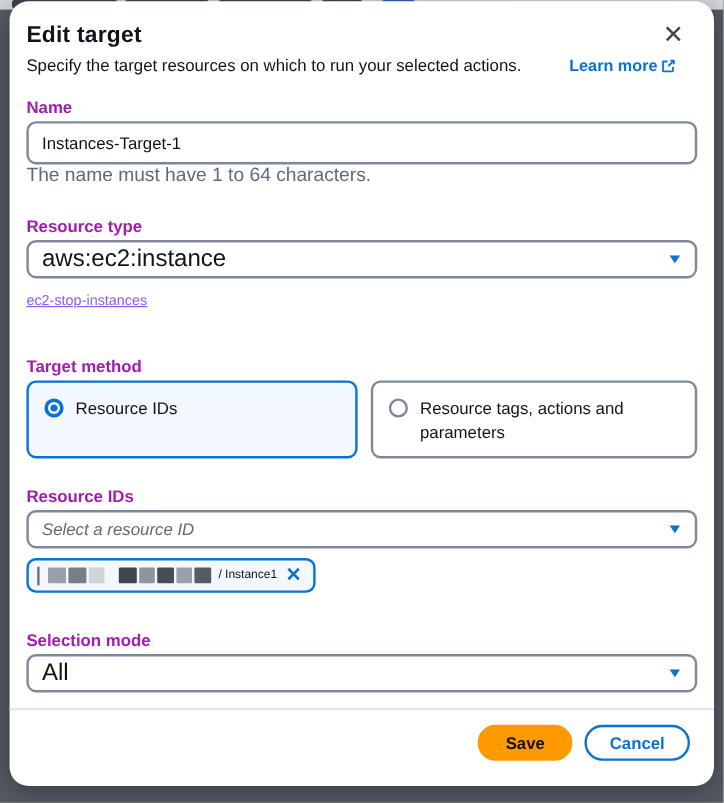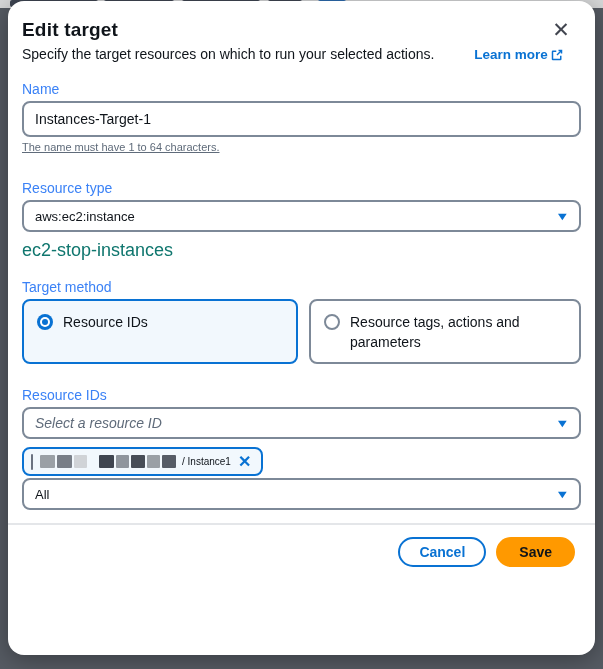--- a/index.html
+++ b/index.html
@@ -36,47 +36,47 @@
   .modal-title { font-size: 19px; line-height: 24px; font-weight: 700; letter-spacing: .2px; }
   .close-btn {
     position: absolute; right: 6px; top: -2px;
     width: 28px; height: 28px; border: none; background: transparent;
     font-size: 21px; line-height: 28px; color: #424650; cursor: pointer; text-align: center;
   }
   .modal-subtitle { margin-top: 2px; font-size: 14px; line-height: 20px; color: #0f141a; }
   .learn-more { color: #0972d3; font-weight: 700; text-decoration: none; font-size: 13.5px; margin-left: 36px; }
   .ext-icon { display: inline-block; vertical-align: -2px; margin-left: 3px; }
 
-  .field-label { font-size: 14px; line-height: 19px; font-weight: 400; color: #3b82f6; }
+  .field-label { font-size: 14px; line-height: 19px; font-weight: 700; color: #a21caf; }
   .lbl-name { margin-top: 13px; }
   .lbl-rtype { margin-top: 25px; }
   .lbl-actions { margin-top: 26px; }
-  .lbl-tmethod { margin-top: 18px; }
+  .lbl-tmethod { margin-top: 36px; }
   .lbl-rids { margin-top: 22px; }
   .lbl-selmode { margin-top: 30px; }
 
   .text-input {
     display: block; width: 100%; height: 32px; margin-top: 2px;
     border: 2px solid #7d8998; border-radius: 8px;
     padding: 16px 11px; font-size: 14px; color: #0f141a;
     font-family: inherit; background: #fff; outline: none;
   }
-  .helper-text { margin-top: 3px; font-size: 11px; line-height: 14px; color: #5f6b7a; text-decoration: underline; }
+  .helper-text { margin-top: 3px; font-size: 16px; line-height: 14px; color: #5f6b7a; }
 
   .select {
     display: flex; align-items: center; justify-content: space-between;
     width: 100%; height: 32px; margin-top: 2px;
     border: 2px solid #7d8998; border-radius: 8px;
     padding: 0 11px; background: #fff; cursor: pointer;
   }
-  .select .sel-value { font-size: 13px; color: #0f141a; }
+  .select .sel-value { font-size: 20px; color: #0f141a; }
   .select .sel-placeholder { font-size: 14px; color: #5f6b7a; font-style: italic; }
   .caret { color: #0972d3; font-size: 11px; line-height: 1; transform: scaleX(1.35); }
 
-  .static-value { margin-top: 8px; font-size: 18px; line-height: 20px; color: #0f766e; }
+  .static-value { margin-top: 8px; font-size: 12px; line-height: 20px; color: #8b5cf6; text-decoration: underline; }
 
   .tiles { display: grid; grid-template-columns: 276px 1fr; gap: 11px; margin-top: 2px; }
   .tile {
     border-radius: 8px; padding: 10px 13px; min-height: 60px;
     display: flex; align-items: flex-start; gap: 10px; cursor: pointer; background: #fff;
     border: 2px solid #7d8998;
   }
   .tile.selected { border-color: #0972d3; background: #f2f8fd; }
   .tile-label { font-size: 14px; line-height: 20px; color: #0f141a; padding-top: 1px; }
   .radio { width: 16px; height: 16px; border-radius: 50%; flex: 0 0 16px; margin-top: 3px;
@@ -177,24 +177,25 @@
       <span class="blur-seg" style="width:15px;background:#3f4550;margin-left:10px;"></span>
       <span class="blur-seg" style="width:13px;background:#8f959d;"></span>
       <span class="blur-seg" style="width:14px;background:#474d57;"></span>
       <span class="blur-seg" style="width:13px;background:#9aa0a6;"></span>
       <span class="blur-seg" style="width:14px;background:#565c66;"></span>
     </span>
     <span class="token-text">/ Instance1</span>
     <button class="token-dismiss">✕</button>
   </div>
 
+  <div class="field-label lbl-selmode">Selection mode</div>
   <div class="select">
     <span class="sel-value">All</span>
     <span class="caret">▼</span>
   </div>
 
   <div class="footer-divider"></div>
   <div class="footer">
+    <button class="btn btn-save">Save</button>
     <button class="btn btn-cancel">Cancel</button>
-    <button class="btn btn-save">Save</button>
   </div>
 
 </div>
 
 </body></html>

